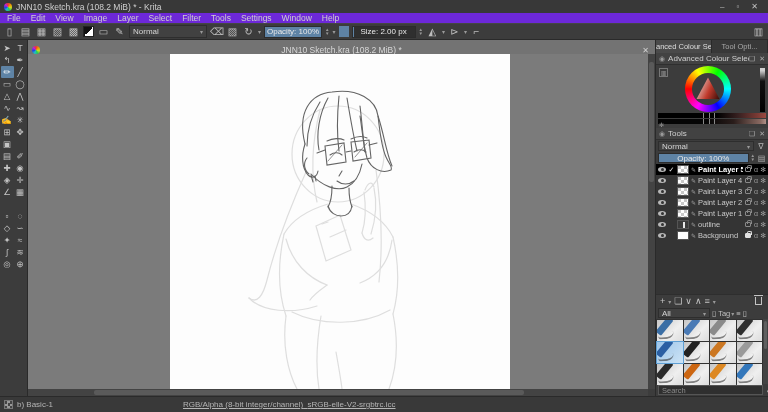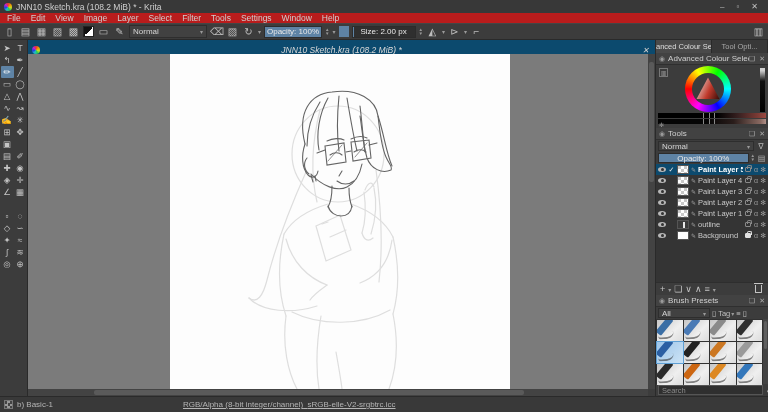--- a/index.html
+++ b/index.html
@@ -7,21 +7,21 @@
     font-family:"Liberation Sans", sans-serif; color:#c8c8c8; font-size:9px; }
 
   
   .titlebar { height:13px; background:#383838; display:flex; align-items:center; padding:0 4px; }
   .k-logo { width:8px; height:8px; border-radius:50%; margin-right:4px;
     background:conic-gradient(#e33,#e90,#cd2,#2c5,#2bc,#24d,#b2d,#e33); }
   .titlebar .title { font-size:8.5px; color:#cfcfcf; }
   .win-controls { margin-left:auto; display:flex; gap:12px; font-size:8px; color:#c0c0c0; padding-right:6px; }
   .win-controls span { cursor:default; }
 
-  .menubar { height:10px; background:#b91c1c; display:flex; align-items:center; padding-left:2px; }
+  .menubar { height:10px; background:#6d28d9; display:flex; align-items:center; padding-left:2px; }
   .menubar span { padding:0 5px; font-size:8.5px; color:#cfcfcf; }
 
   .toolbar { height:17px; background:#3c3c3c; border-top:1px solid #454545; border-bottom:1px solid #2a2a2a;
     display:flex; align-items:center; padding:0 3px; gap:3px; }
   .tb-icon { font-size:10px; line-height:10px; color:#bdbdbd; width:13px; text-align:center; }
   .tb-swatch { width:11px; height:11px; background:linear-gradient(135deg,#111 50%,#fff 50%); border:1px solid #222; }
   .dd { background:#414141; border:1px solid #2e2e2e; height:13px; display:flex; align-items:center;
     padding:0 3px; font-size:8px; color:#d5d5d5; }
   .dd .caret { margin-left:auto; font-size:6px; color:#9a9a9a; padding-left:6px; }
   .blend-dd { width:78px; }
@@ -36,21 +36,21 @@
   
   .main { display:flex; height:356px; }
 
   .toolbox { width:28px; background:#3c3c3c; border-right:1px solid #2a2a2a; padding-top:2px;
     display:grid; grid-template-columns:13px 13px; grid-auto-rows:12px; justify-content:center; }
   .tool { display:flex; align-items:center; justify-content:center; font-size:8.5px; color:#c4c4c4; }
   .tool.selected { background:#5e83a5; color:#fff; border-radius:1px; }
   .tool-gap { grid-column:1 / 3; height:8px; }
 
   .canvas-wrap { flex:1; position:relative; background:#3c3c3c; }
-  .subwin-title { height:20px; background:#0c4a6e; display:flex; align-items:center; position:relative;font-style:italic; }
+  .subwin-title { height:20px; background:#737373; display:flex; align-items:center; position:relative; }
   .subwin-title .k-logo { margin-left:4px; }
   .subwin-title .stitle { position:absolute; left:0; right:0; text-align:center; font-size:8.5px; color:#d8d8d8; }
   .subwin-close { margin-left:auto; margin-right:6px; font-size:8px; color:#d0d0d0; z-index:2; }
   .canvas-area { position:absolute; top:14px; left:0; right:7px; bottom:7px; background:#7b7b7b; overflow:hidden; }
   .page { position:absolute; left:142px; top:0; width:340px; height:335px; background:#fdfdfd; }
   .vscroll { position:absolute; top:14px; right:0; bottom:7px; width:7px; background:#434343; }
   .vscroll .thumb { position:absolute; top:8px; left:1px; right:1px; height:120px; background:#5a5a5a; border-radius:2px; }
   .hscroll { position:absolute; left:0; right:7px; bottom:0; height:7px; background:#434343; }
   .hscroll .thumb { position:absolute; top:1px; bottom:1px; left:66px; width:430px; background:#5a5a5a; border-radius:2px; }
 
@@ -91,21 +91,21 @@
   .layers-ctl { padding:1px 2px; background:#3c3c3c; }
   .row-flex { display:flex; align-items:center; gap:2px; }
   .blend-row { height:12px; }
   .blend-row .dd { flex:1; height:10px; }
   .funnel { font-size:8px; color:#b5b5b5; width:10px; text-align:center; }
   .opacity-row { height:12px; }
   .opacity-row .slider { flex:1; height:10px; }
   .menu-ic { font-size:8px; color:#b5b5b5; width:9px; text-align:center; }
   .layer-list { background:#343434; display:flex; flex-direction:column; }
   .layer-row { height:11px; display:flex; align-items:center; gap:2px; padding:0 2px; font-size:7.5px; color:#c9c9c9; }
-  .layer-row.selected { background:#0c4a6e; color:#fff; }
+  .layer-row.selected { background:#000000; color:#fff; }
   .layer-row.selected .lname { font-weight:bold; }
   .eye { width:8px; height:5px; border-radius:50%; background:#b8b8b8; position:relative; flex:none; }
   .eye::after { content:""; position:absolute; left:2.5px; top:1px; width:3px; height:3px; border-radius:50%; background:#333; }
   .chk { width:7px; font-size:7px; color:#e8e8e8; text-align:center; flex:none; }
   .lthumb { width:12px; height:9px; flex:none; border:1px solid #555;
     background:conic-gradient(#fff 25%,#c9c9c9 0 50%,#fff 0 75%,#c9c9c9 0) 0 0/6px 6px; }
   .lthumb.dark { background:#3a3a3a; position:relative; }
   .lthumb.dark::after { content:""; position:absolute; left:5px; top:1px; width:2px; height:6px; background:#e8e8e8; }
   .lthumb.white { background:#fff; }
   .ltype { font-size:6px; color:#9a9a9a; }
@@ -487,28 +487,20 @@
       <span>+</span>
       <span class="sm">▾</span>
       <span>❏</span>
       <span>∨</span>
       <span>∧</span>
       <span>≡</span>
       <span class="sm">▾</span>
       <span class="trash"></span>
     </div>
 
-    <div class="dock-header">
-      <span class="dicon">◉</span>
-      <span class="dlabel">Brush Presets</span>
-      <span class="dctl">
-        <span>❏</span>
-        <span>✕</span>
-      </span>
-    </div>
     <div class="bp-filter">
       <div class="dd">
         <span>All</span>
         <span class="caret">▾</span>
       </div>
       <span class="bp-ic">▯</span>
       <div class="tag-dd">
         <span>Tag</span>
         <span class="caret-sm">▾</span>
       </div>

